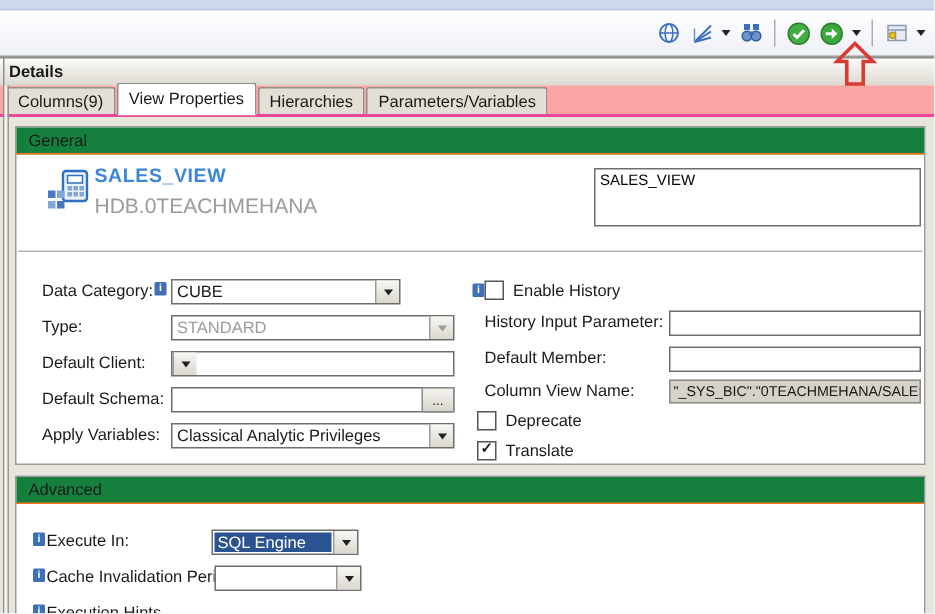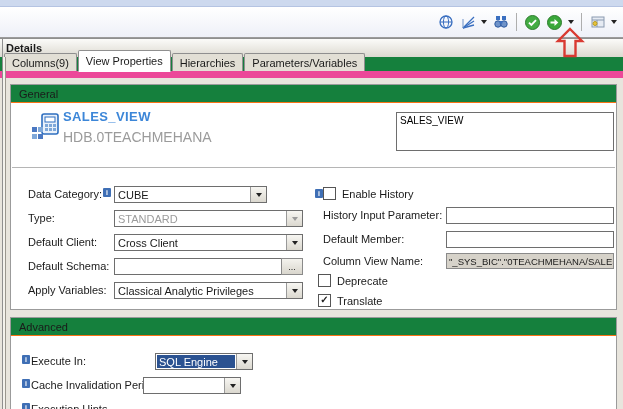--- a/index.html
+++ b/index.html
@@ -19,23 +19,23 @@
          border-top:4.5px solid #222;cursor:pointer;}
   .red-arrow{position:absolute;left:555px;top:27px;z-index:30;}
   
   .details-bar{position:absolute;left:0;top:38px;width:623px;height:19px;
                background:linear-gradient(#fbfbf9,#dcd9d0);
                border-top:1px solid #8f8f8f;box-sizing:border-box;
                display:flex;align-items:center;padding-left:6px;font-weight:bold;}
   .edge-a{position:absolute;left:2px;top:38px;width:1px;height:371px;background:#8f8f8f;z-index:5;}
   .edge-b{position:absolute;left:3px;top:57px;width:2px;height:352px;background:#f4f2ec;z-index:5;}
   .edge-c{position:absolute;left:5px;top:57px;width:1px;height:352px;background:#9a978e;z-index:5;}
-  .tab-row{position:absolute;left:0;top:57px;width:623px;height:21px;background:#15803d;
+  .tab-row{position:absolute;left:0;top:57px;width:623px;height:21px;background:#fca5a5;
            display:flex;align-items:flex-end;padding-left:4px;box-sizing:border-box;
-           border-bottom:7px solid #ec4899;}
+           border-bottom:2px solid #ec4899;}
   .tab{border:1px solid #8f8f8f;border-bottom:none;border-radius:2px 2px 0 0;
        padding:0 7px;height:17px;display:flex;align-items:center;background:#e2dfd5;
        margin-right:1px;cursor:pointer;position:relative;}
   .tab.active{background:#fff;height:20px;z-index:2;margin-bottom:-1px;border-bottom:1px solid #fff;}
   .content{position:absolute;left:0;top:78px;width:623px;height:331px;background:#e8e5dd;overflow:hidden;}
   
   .gbox{position:absolute;left:10px;width:607px;border:1px solid #9b9b9b;background:#fff;box-sizing:border-box;}
   .gbox-general{top:6px;height:226px;}
   .gbox-advanced{top:239px;height:180px;}
   .gbox-header{height:17px;display:flex;align-items:center;padding-left:8px;font-weight:normal;
@@ -204,21 +204,20 @@
           <span class="combo-text">STANDARD</span>
           <span class="combo-btn">
               <i class="caret"></i>
             </span>
         </div>
       </div>
 
       <span class="flabel" style="left:17px;top:151px;">Default Client:</span>
       <div class="frow" style="left:103px;top:149px;width:189px;">
         <div class="combo" style="width:189px;">
-          <span class="combo-text">Cross Client</span>
           <span class="combo-btn">
               <i class="caret"></i>
             </span>
         </div>
       </div>
 
       <span class="flabel" style="left:17px;top:175px;">Default Schema:</span>
       <div class="frow" style="left:103px;top:173px;width:189px;">
         <input class="tin" style="width: 189px;" value="">
         <span class="browse-btn">...</span>
@@ -261,21 +260,21 @@
       </div>
     </div>
 
     <div class="gbox gbox-advanced">
       <div class="gbox-header">Advanced</div>
 
       <span class="flabel" style="left:10px;top:37px;">
           <span class="info">i</span>
           <span>Execute In:</span>
         </span>
-      <div class="frow" style="left:144px;top:35px;width:98px;">
+      <div class="frow" style="left:130px;top:35px;width:98px;">
         <div class="combo selected" style="width:98px;">
           <span class="combo-text">SQL Engine</span>
           <span class="combo-btn">
               <i class="caret"></i>
             </span>
         </div>
       </div>
 
       <span class="flabel" style="left:10px;top:61px;">
           <span class="info">i</span>

